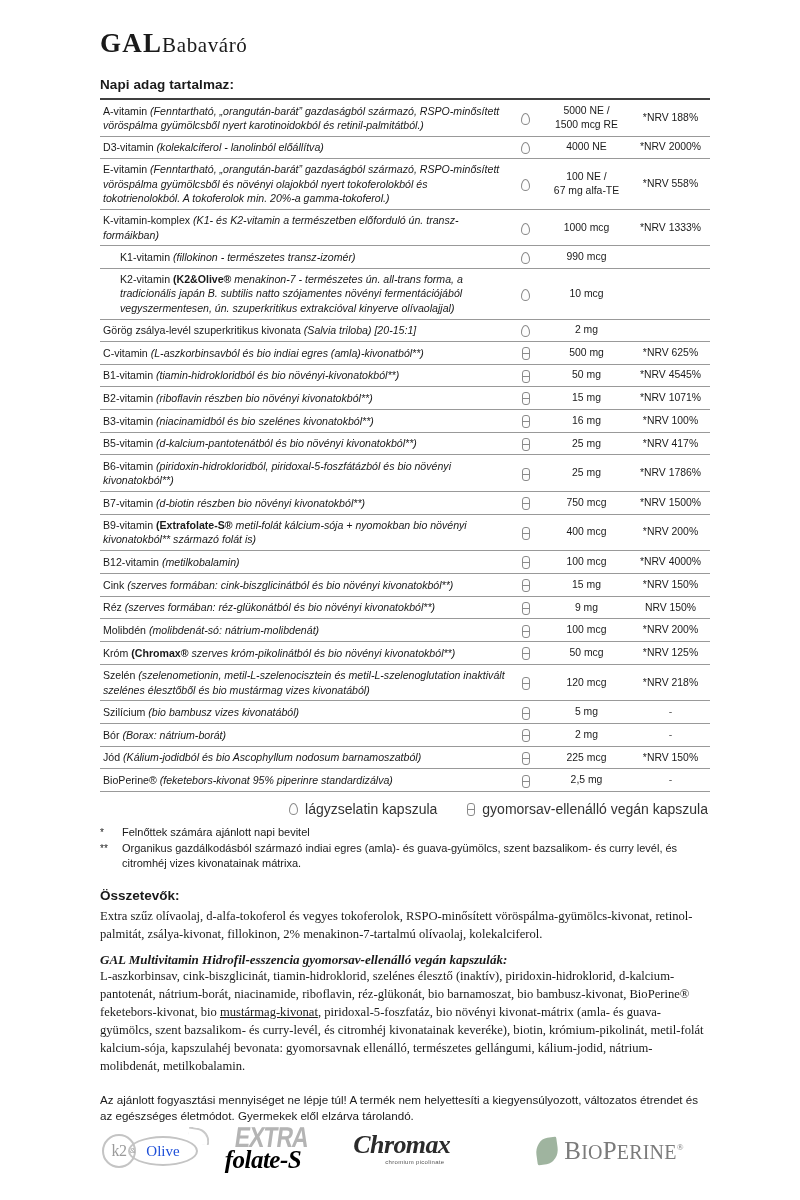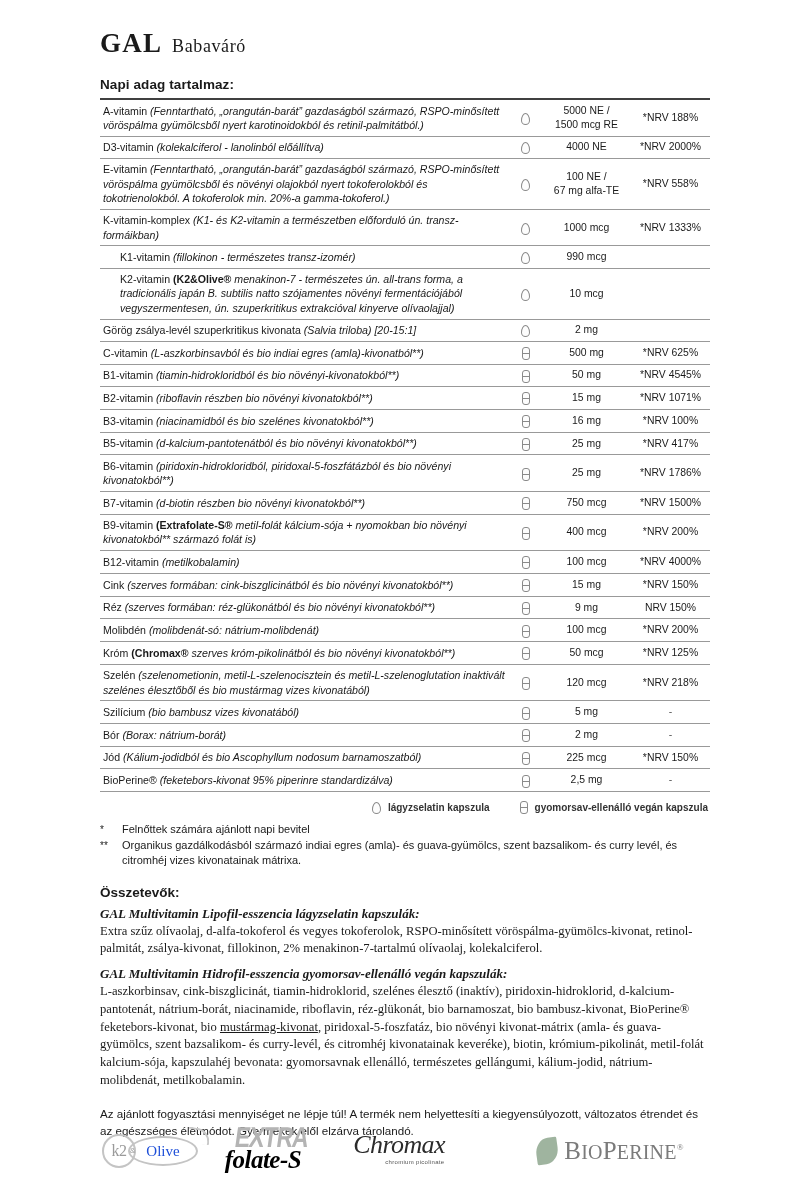--- a/index.html
+++ b/index.html
@@ -24,24 +24,23 @@
     margin: 0 0 18px 0;
     white-space: nowrap;
   }
   .brand-gal {
     font-size: 27px;
     font-weight: 700;
     letter-spacing: 1.2px;
   }
   .brand-product {
     font-family: "Liberation Serif", serif;
-    font-size: 18px;
+    font-size: 21px;
     font-weight: 400;
     letter-spacing: 0.6px;
-    margin-left: 10px;
   }
   .section-title {
     font-size: 13.5px;
     font-weight: 700;
     margin: 0 0 6px 0;
     letter-spacing: 0.1px;
   }
   
   table.nutri {
     width: 100%;
@@ -87,25 +86,24 @@
     position: absolute;
     left: -1px; right: -1px;
     top: 5px;
     border-top: 1px solid #8a8a8a;
   }
   
   .legend {
     display: flex;
     justify-content: flex-end;
     gap: 30px;
-    font-size: 10px;
+    font-size: 14px;
     margin-top: 9px;
     padding-right: 2px;
     color: #333;
-    font-weight: bold;
   }
   .legend .li { display: flex; align-items: center; gap: 7px; }
   
   .footnotes { margin-top: 8px; font-size: 11px; line-height: 1.42; }
   .fn { display: flex; gap: 0; }
   .fn .mark { width: 22px; flex: none; font-size: 10px; padding-top: 1px; }
   .fn .txt { flex: 1; }
   
   h2.osszetevok {
     font-size: 13.5px;
@@ -172,21 +170,21 @@
   }
   .logo-ef .folate {
     position: absolute; left: 6px; top: 22px;
     font-family: "Liberation Serif", serif; font-weight: 700; font-style: italic;
     font-size: 25px; color: #000000; letter-spacing: -0.5px;
   }
   
   .logo-cx { width: 150px; height: 50px; position: relative; }
   .logo-cx .cxname {
     position: absolute; left: 0; top: 4px;
-    font-family: "Liberation Serif", serif; font-weight: 400; font-style: italic;
+    font-family: "Liberation Serif", serif; font-weight: 700; font-style: italic;
     font-size: 26px; color: #2b2b2b; letter-spacing: -0.6px;
   }
   .logo-cx .cxsub {
     position: absolute; left: 32px; top: 33px;
     font-size: 6px; color: #555; letter-spacing: 0.3px;
   }
   
   .logo-bp { width: 200px; height: 46px; position: relative; display: flex; align-items: center; }
   .logo-bp .pepper {
     width: 22px; height: 26px; margin-right: 6px;
@@ -388,21 +386,20 @@
     </div>
     <div class="fn">
       <span class="mark">**</span>
       <span class="txt">Organikus gazdálkodásból származó indiai egres (amla)- és guava-gyümölcs, szent bazsalikom- és curry levél, és citromhéj vizes kivonatainak mátrixa.</span>
     </div>
   </div>
 
   <h2 class="osszetevok">Összetevők:</h2>
 
   <div class="ing-block">
-    <div class="ing-head">GAL Multivitamin Lipofil-esszencia lágyzselatin kapszulák:</div>
     <div class="ing-body">Extra szűz olívaolaj, d-alfa-tokoferol és vegyes tokoferolok, RSPO-minősített vöröspálma-gyümölcs-kivonat, retinol-palmitát, zsálya-kivonat, fillokinon, 2% menakinon-7-tartalmú olívaolaj, kolekalciferol.</div>
   </div>
 
   <div class="ing-block">
     <div class="ing-head">GAL Multivitamin Hidrofil-esszencia gyomorsav-ellenálló vegán kapszulák:</div>
     <div class="ing-body"><span>L-aszkorbinsav, cink-biszglicinát, tiamin-hidroklorid, szelénes élesztő (inaktív), piridoxin-hidroklorid, d-kalcium-pantotenát, nátrium-borát, niacinamide, riboflavin, réz-glükonát, bio barnamoszat, bio bambusz-kivonat, BioPerine® feketebors-kivonat, bio </span><span class="ul-word">mustármag-kivonat</span><span>, piridoxal-5-foszfatáz, bio növényi kivonat-mátrix (amla- és guava-gyümölcs, szent bazsalikom- és curry-levél, és citromhéj kivonatainak keveréke), biotin, krómium-pikolinát, metil-folát kalcium-sója, kapszulahéj bevonata: gyomorsavnak ellenálló, természetes gellángumi, kálium-jodid, nátrium-molibdenát, metilkobalamin.</span></div>
   </div>
 
   <div class="warning">Az ajánlott fogyasztási mennyiséget ne lépje túl! A termék nem helyettesíti a kiegyensúlyozott, változatos étrendet és az egészséges életmódot. Gyermekek elől elzárva tárolandó.</div>
 

